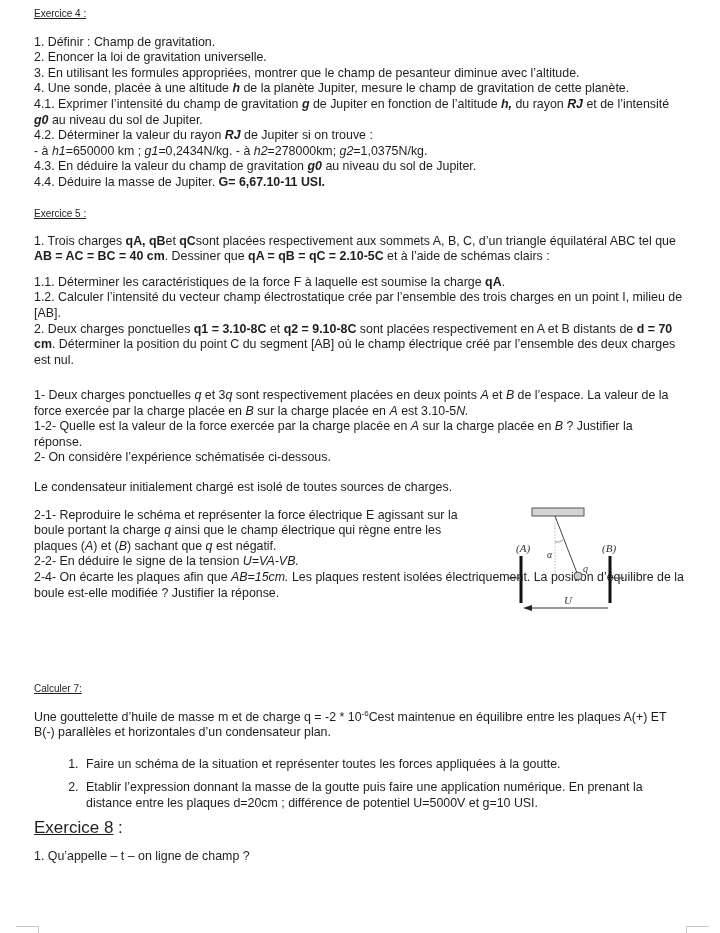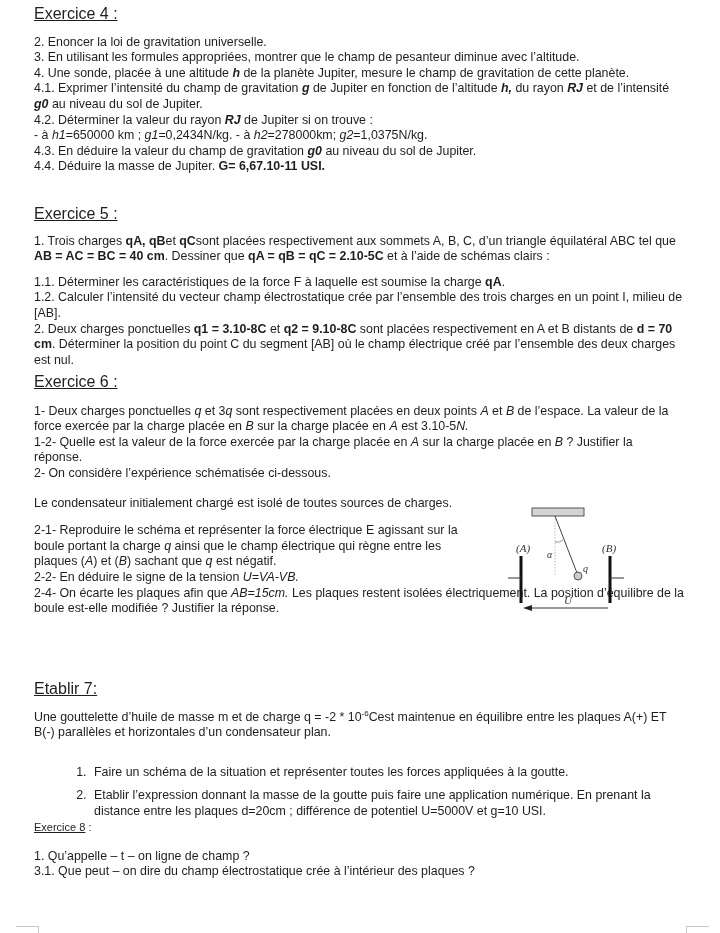--- a/index.html
+++ b/index.html
@@ -2,41 +2,42 @@
 <html><head>
   <meta charset="utf-8">
   <style>
     html, body { margin: 0; padding: 0; background: #ffffff; }
     body {
       width: 720px; height: 933px; overflow: hidden; position: relative;
       font-family: "Liberation Sans", sans-serif; color: #1e1e1e;
       font-size: 12.4px; line-height: 15.6px;
     }
     .page { position: absolute; left: 34px; top: 0; width: 650px; }
-    .h { text-decoration: underline; font-size: 16px; margin: 0; }
+    .h { text-decoration: underline; font-size: 10px; margin: 0; }
     .p { margin: 0; }
     .b { font-weight: bold; }
     .i { font-style: italic; }
     .sec { position: absolute; left: 0; width: 650px; }
-    .ol { margin: 12px; padding-left: 44px; }
+    .ol { margin: 4px; padding-left: 44px; }
     .ol li { margin-bottom: 8px; padding-left: 4px; }
     .fig { position: absolute; left: 500px; top: 500px; width: 150px; height: 120px; }
     .corner { position: absolute; top: 926px; width: 22px; height: 7px; border-top: 1px solid #c8c8c8; }
     .corner.l { left: 16px; border-right: 1px solid #c8c8c8; }
     .corner.r { left: 686px; border-left: 1px solid #c8c8c8; }
     sup { font-size: 8px; line-height: 0; }
   </style>
 </head>
 <body>
 
 <div class="page">
 
   <div class="sec" style="top:6px">
     <p class="h">Exercice 4 :</p>
     <div style="height:13px"></div>
+    <p class="p">1. Définir : Champ de gravitation.</p>
     <p class="p">2. Enoncer la loi de gravitation universelle.</p>
     <p class="p">3. En utilisant les formules appropriées, montrer que le champ de pesanteur diminue avec l’altitude.</p>
     <p class="p"><span>4. Une sonde, placée à une altitude </span><span class="i b">h</span><span> de la planète Jupiter, mesure le champ de gravitation de cette planète.</span></p>
     <p class="p"><span>4.1. Exprimer l’intensité du champ de gravitation </span><span class="i b">g</span><span> de Jupiter en fonction de l’altitude </span><span class="i b">h,</span><span> du rayon </span><span class="i b">RJ</span><span> et de l’intensité </span><span class="i b">g0</span><span> au niveau du sol de Jupiter.</span></p>
     <p class="p"><span>4.2. Déterminer la valeur du rayon </span><span class="i b">RJ</span><span> de Jupiter si on trouve :</span></p>
     <p class="p"><span>- à </span><span class="i">h1</span><span>=650000 km ; </span><span class="i">g1</span><span>=0,2434N/kg. - à </span><span class="i">h2</span><span>=278000km; </span><span class="i">g2</span><span>=1,0375N/kg.</span></p>
     <p class="p"><span>4.3. En déduire la valeur du champ de gravitation </span><span class="i b">g0</span><span> au niveau du sol de Jupiter.</span></p>
     <p class="p"><span>4.4. Déduire la masse de Jupiter. </span><span class="b">G= 6,67.10-11 USI.</span></p>
   </div>
 
@@ -44,21 +45,20 @@
     <p class="h">Exercice 5 :</p>
     <div style="height:12px"></div>
     <p class="p"><span>1. Trois charges </span><span class="b">qA, qB</span><span>et </span><span class="b">qC</span><span>sont placées respectivement aux sommets A, B, C, d’un triangle équilatéral ABC tel que </span><span class="b">AB = AC = BC = 40 cm</span><span>. Dessiner que </span><span class="b">qA = qB = qC = 2.10-5C</span><span> et à l’aide de schémas clairs :</span></p>
     <div style="height:10px"></div>
     <p class="p"><span>1.1. Déterminer les caractéristiques de la force  F à laquelle est soumise la charge </span><span class="b">qA</span><span>.</span></p>
     <p class="p">1.2. Calculer l’intensité du vecteur champ électrostatique crée par l’ensemble des trois charges en un point I, milieu de [AB].</p>
     <p class="p"><span>2. Deux charges ponctuelles </span><span class="b">q1 = 3.10-8C</span><span> et </span><span class="b">q2 = 9.10-8C</span><span> sont placées respectivement en A et B distants de </span><span class="b">d = 70 cm</span><span>. Déterminer la position du point C du segment [AB] où le champ électrique créé par l’ensemble des deux charges est nul.</span></p>
   </div>
 
   <div class="sec" style="top:374px">
-    <p class="h">Exercice 6 :</p>
     <div style="height:14px"></div>
     <p class="p"><span>1- Deux charges ponctuelles </span><span class="i">q</span><span> et 3</span><span class="i">q</span><span> sont respectivement placées en deux points </span><span class="i">A</span><span> et </span><span class="i">B</span><span> de l’espace. La valeur de la force exercée par la charge placée en </span><span class="i">B</span><span> sur la charge placée en </span><span class="i">A</span><span> est 3.10-5</span><span class="i">N.</span></p>
     <p class="p"><span>1-2- Quelle est la valeur de la force exercée par la charge placée en </span><span class="i">A</span><span> sur la charge placée en </span><span class="i">B</span><span> ? Justifier la réponse.</span></p>
     <p class="p">2- On considère l’expérience schématisée ci-dessous.</p>
     <div style="height:14px"></div>
     <div style="width:430px">
       <p class="p">Le condensateur initialement chargé est isolé de toutes sources de charges.</p>
       <div style="height:12px"></div>
       <p class="p"><span>2-1- Reproduire le schéma et représenter la force électrique  E agissant sur la boule portant la charge </span><span class="i">q</span><span> ainsi que le champ électrique qui règne entre les plaques (</span><span class="i">A</span><span>) et (</span><span class="i">B</span><span>) sachant que </span><span class="i">q</span><span> est négatif.</span></p>
     </div>
@@ -79,32 +79,31 @@
     <line x1="30" y1="108" x2="108" y2="108" stroke="#333" stroke-width="1"></line>
     <polygon points="23,108 32,105 32,111" fill="#222"></polygon>
     <text x="16" y="52" font-family="Liberation Serif, serif" font-style="italic" font-size="11" fill="#333">(A)</text>
     <text x="102" y="52" font-family="Liberation Serif, serif" font-style="italic" font-size="11" fill="#333">(B)</text>
     <text x="47" y="58" font-family="Liberation Serif, serif" font-style="italic" font-size="10" fill="#333">α</text>
     <text x="83" y="72" font-family="Liberation Serif, serif" font-style="italic" font-size="10" fill="#333">q</text>
     <text x="64" y="104" font-family="Liberation Serif, serif" font-style="italic" font-size="11" fill="#333">U</text>
   </svg>
 
   <div class="sec" style="top:681px">
-    <p class="h">Etablir 7:</p>
+    <p class="h">Calculer 7:</p>
     <div style="height:13px"></div>
     <p class="p"><span>Une gouttelette d’huile de masse m et de charge q = -2 * 10</span><sup>-6</sup><span>Cest maintenue en équilibre entre les plaques A(+) ET B(-) parallèles et horizontales d’un condensateur plan.</span></p>
     <div style="height:12px"></div>
     <ol class="ol">
       <li>Faire un schéma de la situation et représenter toutes les forces appliquées à la goutte.</li>
       <li>Etablir l’expression donnant la masse de la goutte puis faire une application numérique. En prenant la distance entre les plaques d=20cm ; différence de potentiel U=5000V et g=10 USI.</li>
     </ol>
   </div>
 
   <div class="sec" style="top:820px">
-    <p class="p" style="font-size:11px"><span style="text-decoration:underline">Exercice 8</span><span> :</span></p>
+    <p class="p" style="font-size:17px"><span style="text-decoration:underline">Exercice 8</span><span> :</span></p>
     <div style="height:13px"></div>
     <p class="p">1. Qu’appelle – t – on ligne de champ ?</p>
-    <p class="p">3.1. Que peut – on dire du champ électrostatique crée à l’intérieur des plaques ?</p>
   </div>
 </div>
 
 <div class="corner l"></div>
 <div class="corner r"></div>
 
 </body></html>

